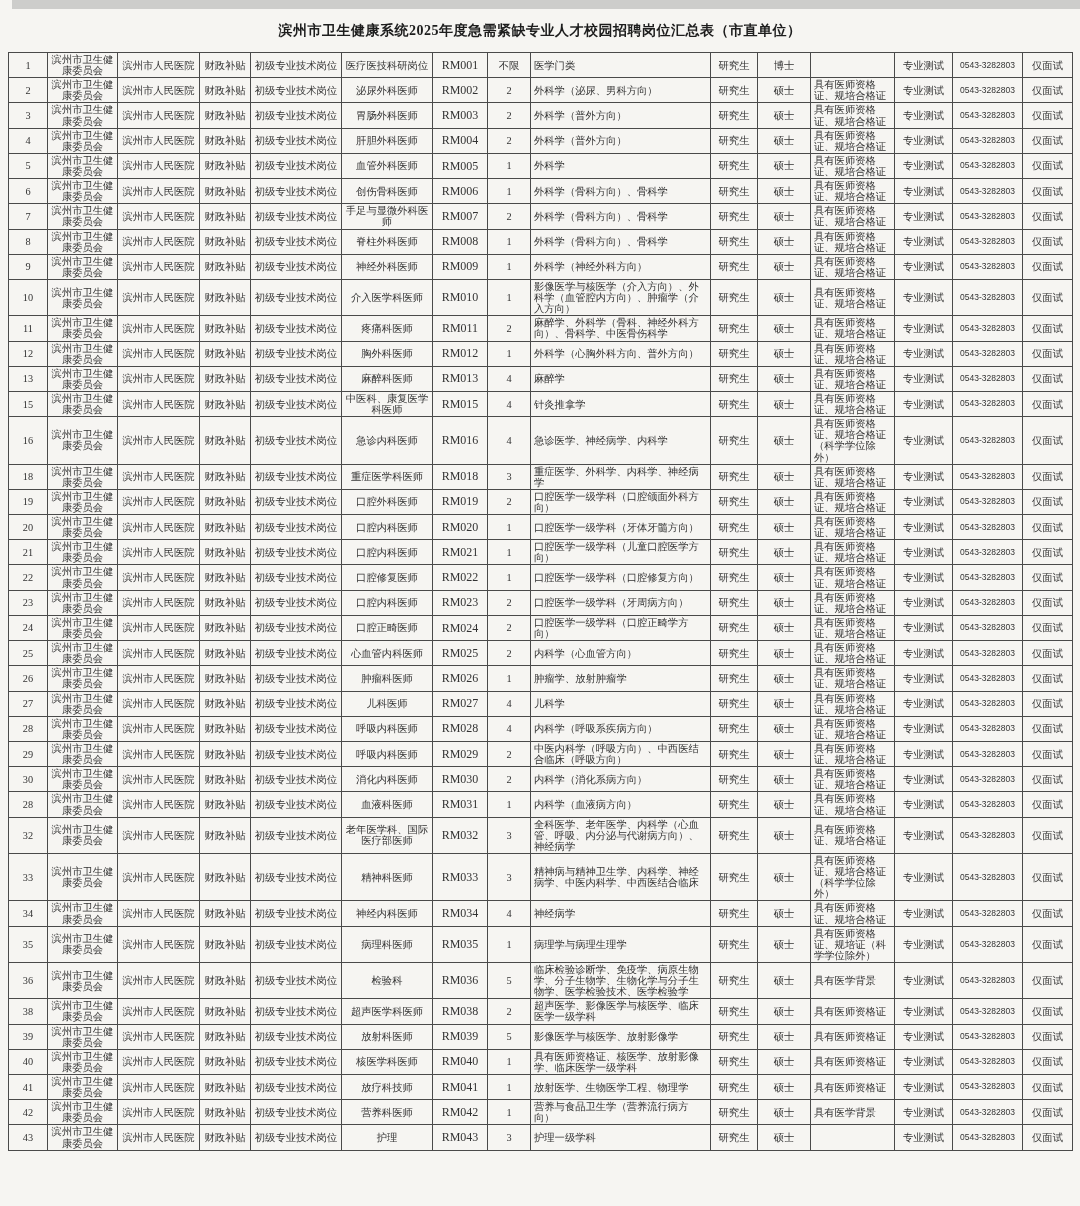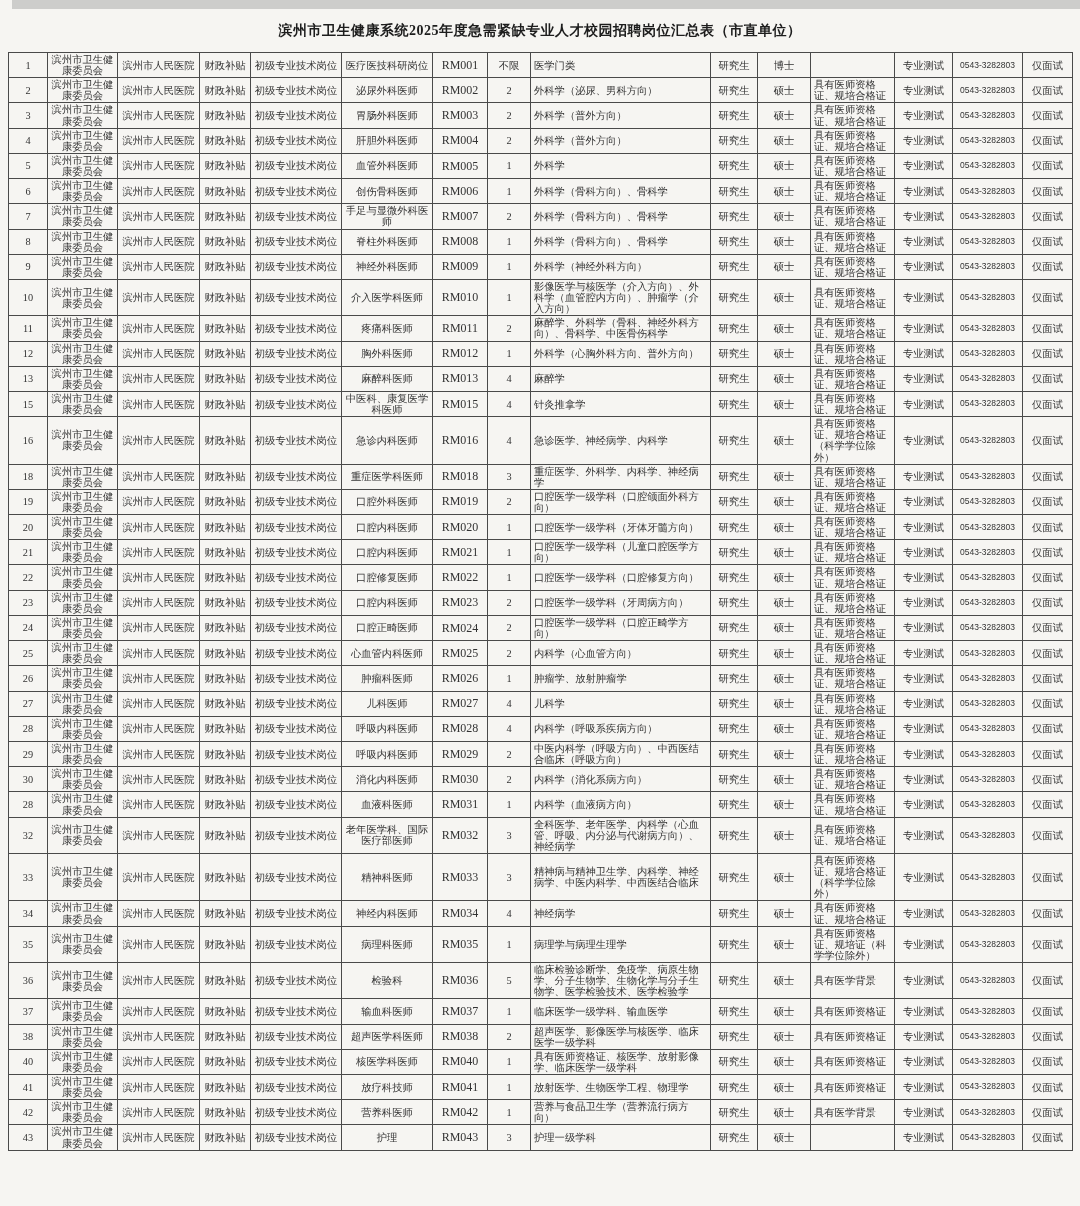--- a/index.html
+++ b/index.html
@@ -668,56 +668,56 @@
     <td>5</td>
     <td class="left">临床检验诊断学、免疫学、病原生物学、分子生物学、生物化学与分子生物学、医学检验技术、医学检验学</td>
     <td>研究生</td>
     <td>硕士</td>
     <td class="left">具有医学背景</td>
     <td>专业测试</td>
     <td class="phone">0543-3282803</td>
     <td>仅面试</td>
   </tr>
 
-  <tr>
-    <td>37</td>
-    <td>滨州市卫生健康委员会</td>
-    <td>滨州市人民医院</td>
-    <td>财政补贴</td>
-    <td>初级专业技术岗位</td>
-    <td>输血科医师</td>
-    <td class="code">RM037</td>
-    <td>1</td>
-    <td class="left">临床医学一级学科、输血医学</td>
-    <td>研究生</td>
-    <td>硕士</td>
-    <td class="left">具有医师资格证</td>
-    <td>专业测试</td>
-    <td class="phone">0543-3282803</td>
-    <td>仅面试</td>
-  </tr>
 
   <tr>
     <td>38</td>
     <td>滨州市卫生健康委员会</td>
     <td>滨州市人民医院</td>
     <td>财政补贴</td>
     <td>初级专业技术岗位</td>
     <td>超声医学科医师</td>
     <td class="code">RM038</td>
     <td>2</td>
     <td class="left">超声医学、影像医学与核医学、临床医学一级学科</td>
     <td>研究生</td>
     <td>硕士</td>
     <td class="left">具有医师资格证</td>
     <td>专业测试</td>
     <td class="phone">0543-3282803</td>
     <td>仅面试</td>
   </tr>
 
+  <tr>
+    <td>39</td>
+    <td>滨州市卫生健康委员会</td>
+    <td>滨州市人民医院</td>
+    <td>财政补贴</td>
+    <td>初级专业技术岗位</td>
+    <td>放射科医师</td>
+    <td class="code">RM039</td>
+    <td>5</td>
+    <td class="left">影像医学与核医学、放射影像学</td>
+    <td>研究生</td>
+    <td>硕士</td>
+    <td class="left">具有医师资格证</td>
+    <td>专业测试</td>
+    <td class="phone">0543-3282803</td>
+    <td>仅面试</td>
+  </tr>
 
   <tr>
     <td>40</td>
     <td>滨州市卫生健康委员会</td>
     <td>滨州市人民医院</td>
     <td>财政补贴</td>
     <td>初级专业技术岗位</td>
     <td>核医学科医师</td>
     <td class="code">RM040</td>
     <td>1</td>

